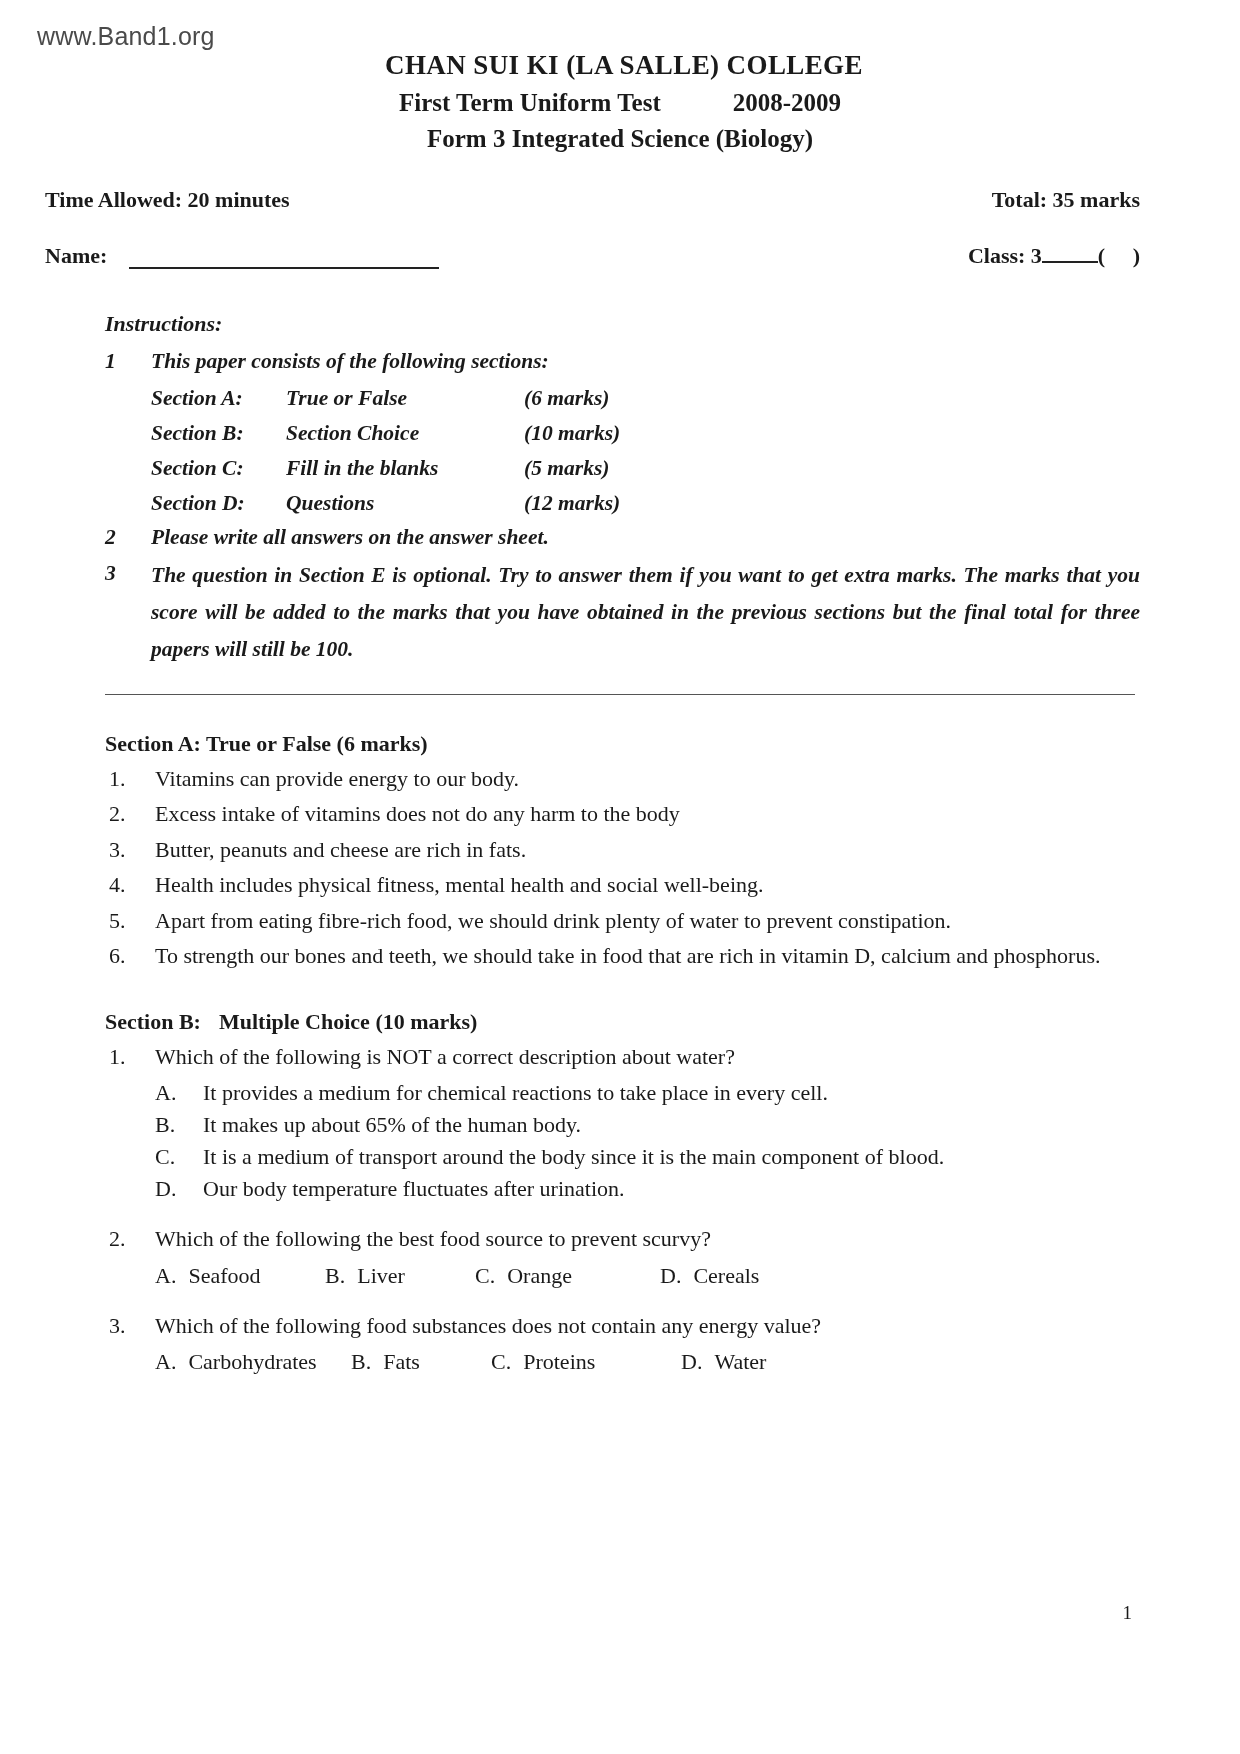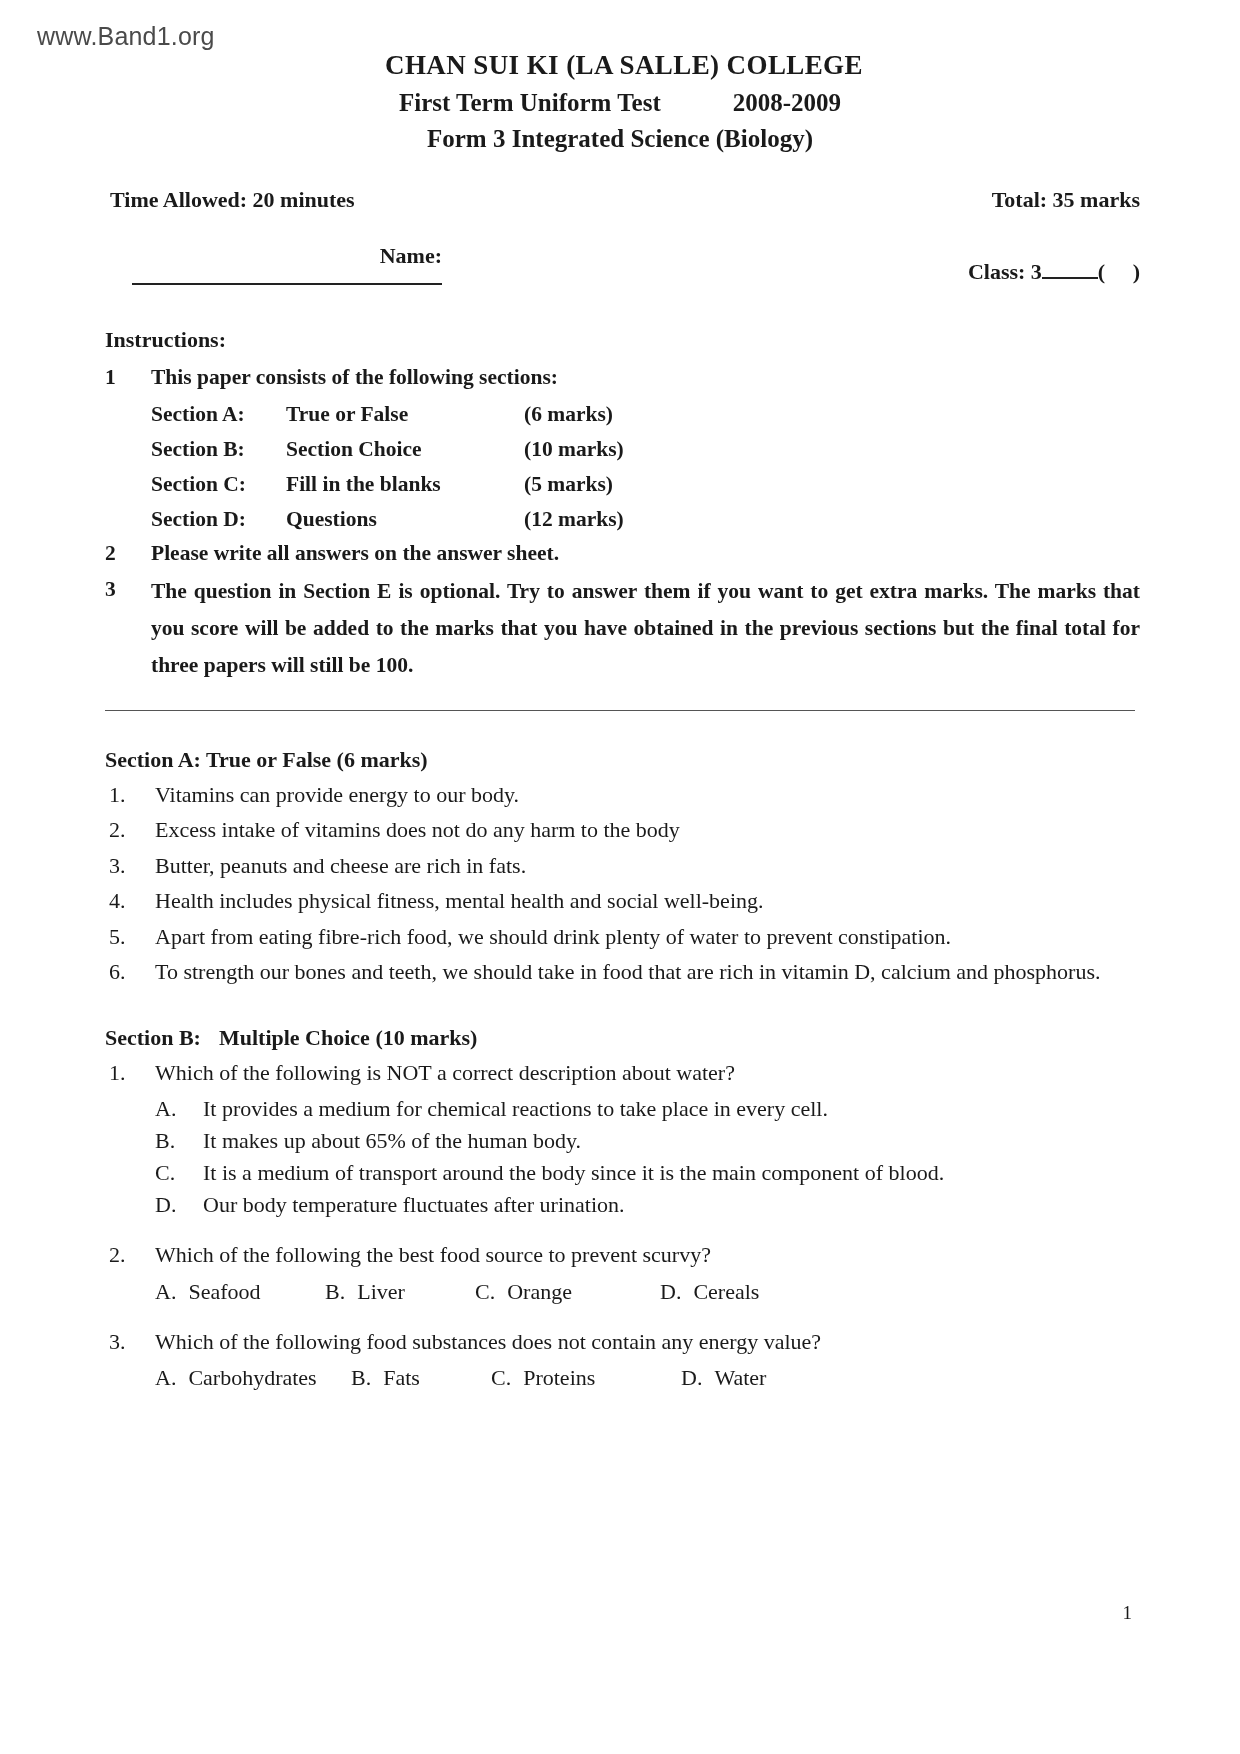--- a/index.html
+++ b/index.html
@@ -46,57 +46,57 @@
   }
   .header .line2 .year {
     margin-left: 72px;
   }
   .header .line3 {
     font-weight: bold;
     font-size: 25px;
     margin-top: 8px;
   }
   .meta {
-    margin: 34px 100px 0 110px;
+    margin: 34px 100px 0 45px;
     position: relative;
   }
   .meta-row {
     display: flex;
     justify-content: space-between;
     align-items: flex-end;
     font-weight: bold;
     font-size: 22px;
   }
   .meta-row.second {
     margin-top: 30px;
   }
   .name-group {
     display: flex;
     align-items: flex-end;
-    flex-direction: column;
   }
   .name-label { font-weight: bold; font-size: 22px; }
   .name-line {
     display: inline-block;
     width: 310px;
     border-bottom: 2px solid #222;
     margin-left: 22px;
     height: 14px;
   }
   .class-group { font-weight: bold; font-size: 22px; white-space: pre; }
   .class-blank {
     display: inline-block;
     width: 56px;
     border-bottom: 2px solid #222;
     height: 13px;
   }
   .instructions {
     margin: 42px 100px 0 105px;
     font-weight: bold;
     font-size: 21.5px;
+    font-style: italic;
   }
   .instr-title { font-size: 22px; margin-bottom: 8px; }
   .instr-item {
     display: flex;
     margin-bottom: 4px;
     line-height: 1.5;
   }
   .instr-num {
     width: 46px;
     flex: none;

